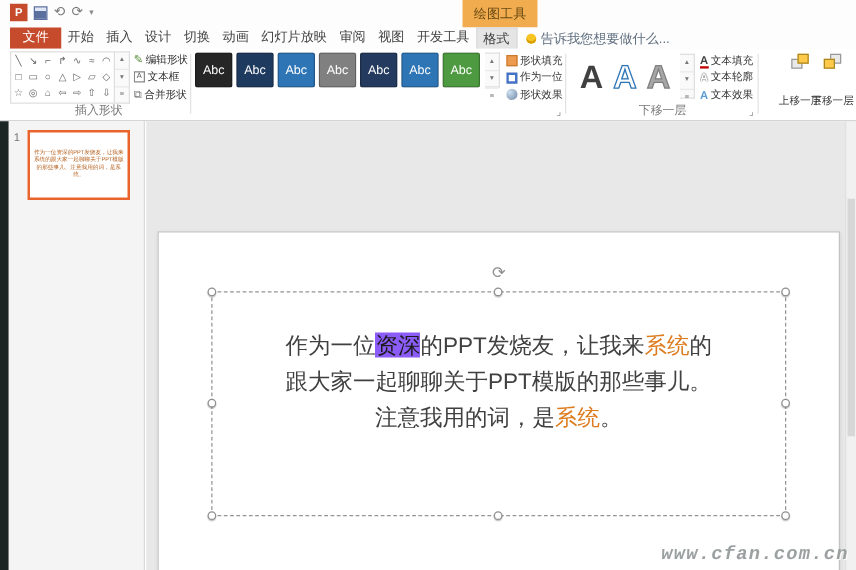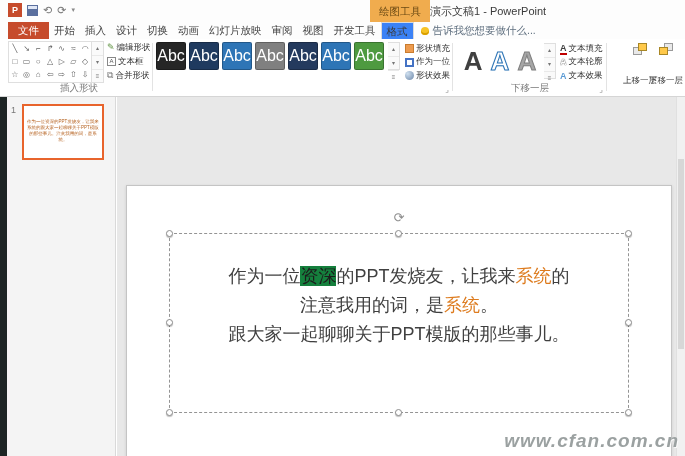--- a/index.html
+++ b/index.html
@@ -17,21 +17,21 @@
   .qat-dd { font-size:7px; color:#8a8a8a; }
   .ctx-badge { position:absolute; left:370px; top:0; height:22px; padding:0 9px; background:#F0AC4E;
                color:#6b4a14; font-size:10.5px; line-height:22px; }
   .win-title { position:absolute; left:430px; top:0; height:22px; line-height:22px; font-size:11px; color:#3a3a3a; }
 
   
   .tabrow { position:absolute; left:0; top:22px; width:100%; height:17px; background:#fdfdfd;
             display:flex; align-items:stretch; padding-left:8px; font-size:10.5px; }
   .tab { padding:0 5px; line-height:17px; color:#444; white-space:nowrap; }
   .tab.file { background:#C64B2C; color:#fff; padding:0 10px; }
-  .tab.active { background:#3b82f6; border:1px solid #dadada; border-bottom:none; color:#3a3a3a; }
+  .tab.active { background:#e5e5e5; border:1px solid #dadada; border-bottom:none; color:#3a3a3a; }
   .tellme { display:flex; align-items:center; gap:4px; padding:0 7px; color:#5f6f7f; white-space:nowrap; }
   .bulb { width:8px; height:8px; border-radius:50%; background:#F7C325; box-shadow:inset 0 -2px 0 #d89f00; }
 
   
   .ribbon { position:absolute; left:0; top:39px; width:100%; height:58px; background:#fff;
             border-bottom:1px solid #d5d5d5; }
   .vsep { position:absolute; top:4px; height:48px; width:1px; background:#e3e3e3; }
   .group { position:absolute; top:2px; height:54px; }
   .glabel { position:absolute; bottom:0; left:0; right:0; text-align:center; font-size:9.5px; color:#7a7a7a;
             white-space:nowrap; }
@@ -54,21 +54,21 @@
           white-space:nowrap; overflow:hidden; }
   .micon { flex:0 0 auto; display:inline-block; }
   .ic-edit { color:#5a8f3c; font-size:9px; line-height:9px; }
   .ic-tb { width:9px; height:9px; border:1px solid #888; font-size:6px; line-height:7px; text-align:center; color:#555; }
   .ic-merge { color:#777; font-size:9px; line-height:9px; }
 
   
   .g-sty { left:156px; width:294px; }
   .stylegal { position:absolute; left:0; top:1px; display:flex; gap:3px; }
   .thumbstyle { width:30px; height:28px; border-radius:2px; border:1px solid rgba(0,0,0,.25);
-                display:flex; align-items:center; justify-content:center; font-size:16px; }
+                display:flex; align-items:center; justify-content:center; font-size:10px; }
   .gs-sty { left:232px; top:1px; width:12px; height:28px; }
   .bc-sty { left:249px; top:1px; width:45px; height:40px; }
   .ic-fill { width:9px; height:9px; background:#ED9B4F; border:1px solid #c97c2e; }
   .ic-outline { width:9px; height:9px; border:2px solid #4472C4; background:#fff; }
   .ic-effects { width:9px; height:9px; border-radius:50%; background:radial-gradient(circle at 30% 30%,#cfe0f0,#6d87a8); }
 
   
   .g-wa { left:456px; width:148px; }
   .letters { position:absolute; left:2px; top:2px; width:84px; height:36px; display:flex; gap:8px;
              align-items:center; justify-content:center; }
@@ -104,56 +104,55 @@
   .thumb { position:absolute; left:15px; top:7px; width:82px; height:56px; background:#fff;
            border:2px solid #E8642C; overflow:hidden; }
   .thumb-text { padding:13px 3px 0; font-size:4.5px; line-height:6px; text-align:center; color:#b5601d; }
 
   .canvas { position:absolute; left:117px; top:97px; right:0; bottom:0; background:#E8E8E8; overflow:hidden; }
   .slide { position:absolute; left:9px; top:88px; width:546px; height:400px; background:#fff;
            border:1px solid #c4c4c4; box-shadow:0 1px 3px rgba(0,0,0,.12); }
   .vscroll { position:absolute; right:0; top:0; width:9px; bottom:0; background:#f1f1f1;
              border-left:1px solid #e0e0e0; }
   .vthumb { position:absolute; left:1px; right:1px; top:62px; height:190px; background:#d7d7d7; }
-  .watermark { position:absolute; right:6px; bottom:4px; font-family:Liberation Sans, sans-serif;
-               font-weight:bold; font-style:italic; font-size:19px; letter-spacing:1px;
+  .watermark { position:absolute; right:6px; bottom:4px; font-family:Liberation Mono, monospace;
+               font-weight:bold; font-style:italic; font-size:15px; letter-spacing:1px;
                color:rgba(150,156,156,.95); text-shadow:1px 1px 0 rgba(255,255,255,.8); z-index:5; }
 
   
   .selbox { position:absolute; left:42px; top:47px; width:460px; height:180px; border:1px dashed #949494; }
   .h { position:absolute; width:7px; height:7px; border-radius:50%; background:#fff; border:1px solid #8f8f8f;
        box-shadow:0 1px 1px rgba(0,0,0,.25); }
   .h-tl{left:-4px;top:-4px} .h-tm{left:50%;margin-left:-4px;top:-4px} .h-tr{right:-4px;top:-4px}
   .h-ml{left:-4px;top:50%;margin-top:-4px} .h-mr{right:-4px;top:50%;margin-top:-4px}
   .h-bl{left:-4px;bottom:-4px} .h-bm{left:50%;margin-left:-4px;bottom:-4px} .h-br{right:-4px;bottom:-4px}
   .rot { position:absolute; top:-24px; left:50%; transform:translateX(-50%); font-size:13px; color:#8f8f8f; }
 
   .title-text { position:absolute; left:0; right:0; top:28px; text-align:center; font-size:18px;
                 line-height:29px; color:#404040; }
-  .seg-highlight { background:#15803d; color:#1c1c1c; }
+  .seg-highlight { background:#8b5cf6; color:#1c1c1c; }
   .seg-accent { color:#DD7B1E; }
 
   .subbox { position:absolute; left:69px; top:116px; width:360px; height:57px; border:1px dashed #c6c6c6; }
   .subtext { margin-top:8px; text-align:center; font-size:11px; color:#595959; }
 </style>
 </head>
 <body>
 
 <div class="app">
 
   <div class="titlebar">
     <div class="qat">
       <span class="ppticon">P</span>
       <span class="ic-save"></span>
       <span class="qat-glyph">⟲</span>
       <span class="qat-glyph">⟳</span>
       <span class="qat-dd">▾</span>
     </div>
     <div class="ctx-badge">绘图工具</div>
-    <div class="win-title">演示文稿1 - PowerPoint</div>
   </div>
 
   <div class="tabrow">
     <span class="tab file">文件</span>
     <span class="tab">开始</span>
     <span class="tab">插入</span>
     <span class="tab">设计</span>
     <span class="tab">切换</span>
     <span class="tab">动画</span>
     <span class="tab">幻灯片放映</span>
@@ -324,22 +323,22 @@
         <span class="h h-tl"></span>
         <span class="h h-tm"></span>
         <span class="h h-tr"></span>
         <span class="h h-ml"></span>
         <span class="h h-mr"></span>
         <span class="h h-bl"></span>
         <span class="h h-bm"></span>
         <span class="h h-br"></span>
         <div class="title-text">
             <div><span>作为一位</span><span class="seg-highlight">资深</span><span>的PPT发烧友，让我来</span><span class="seg-accent">系统</span><span>的</span></div>
+            <div><span>跟大家一起聊聊关于PPT模版的那些事儿。</span></div>
             <div><span>注意我用的词，是</span><span class="seg-accent">系统</span><span>。</span></div>
-            <div><span>跟大家一起聊聊关于PPT模版的那些事儿。</span></div>
           </div>
       </div>
     </div>
     <div class="watermark">www.cfan.com.cn</div>
     <div class="vscroll">
       <div class="vthumb"></div>
     </div>
   </div>
 
 </div>

